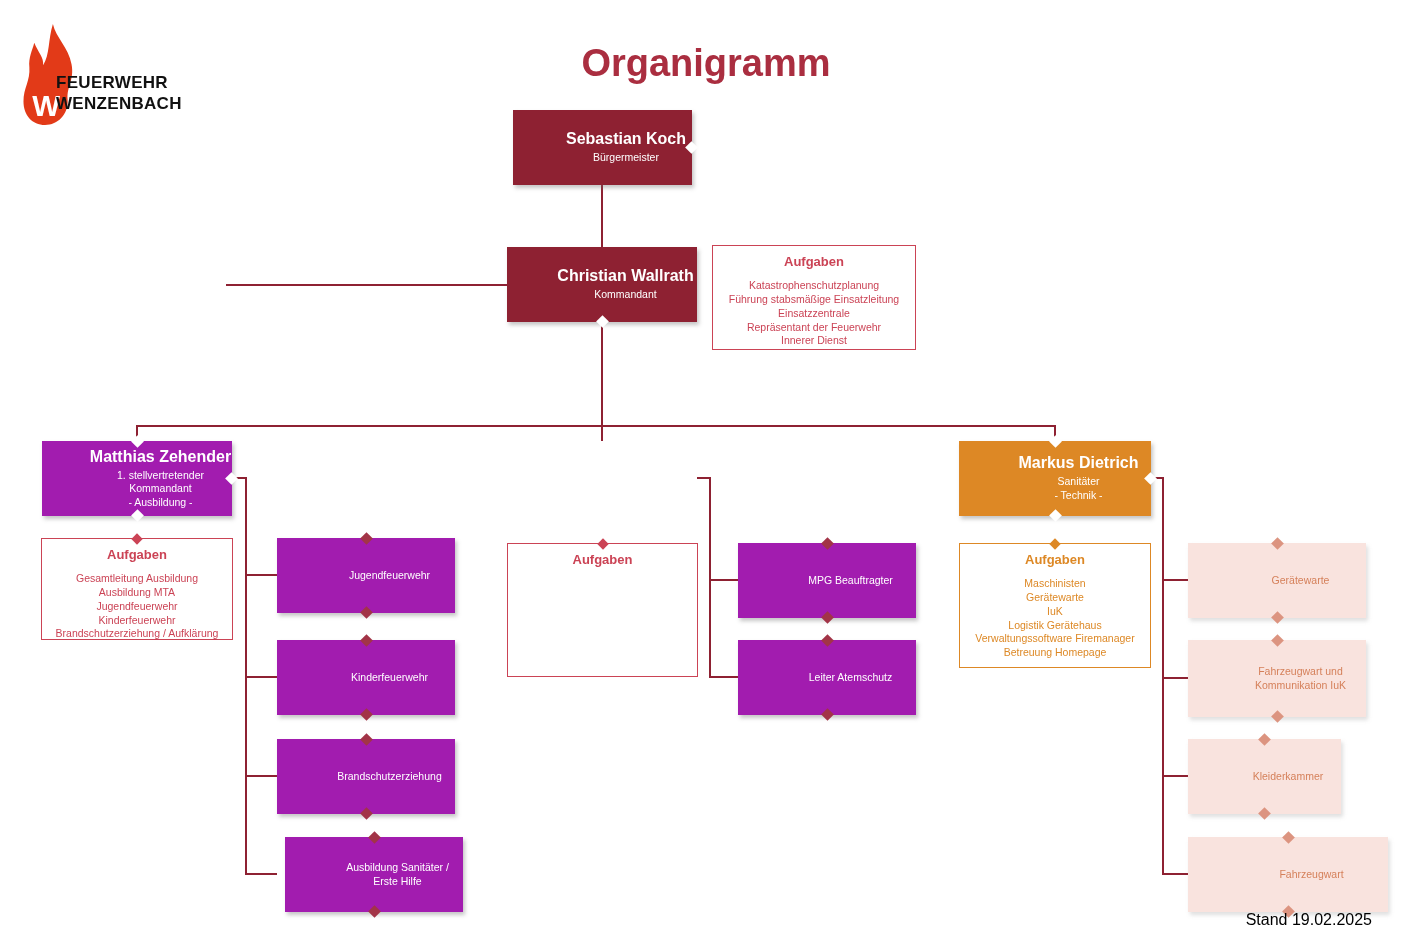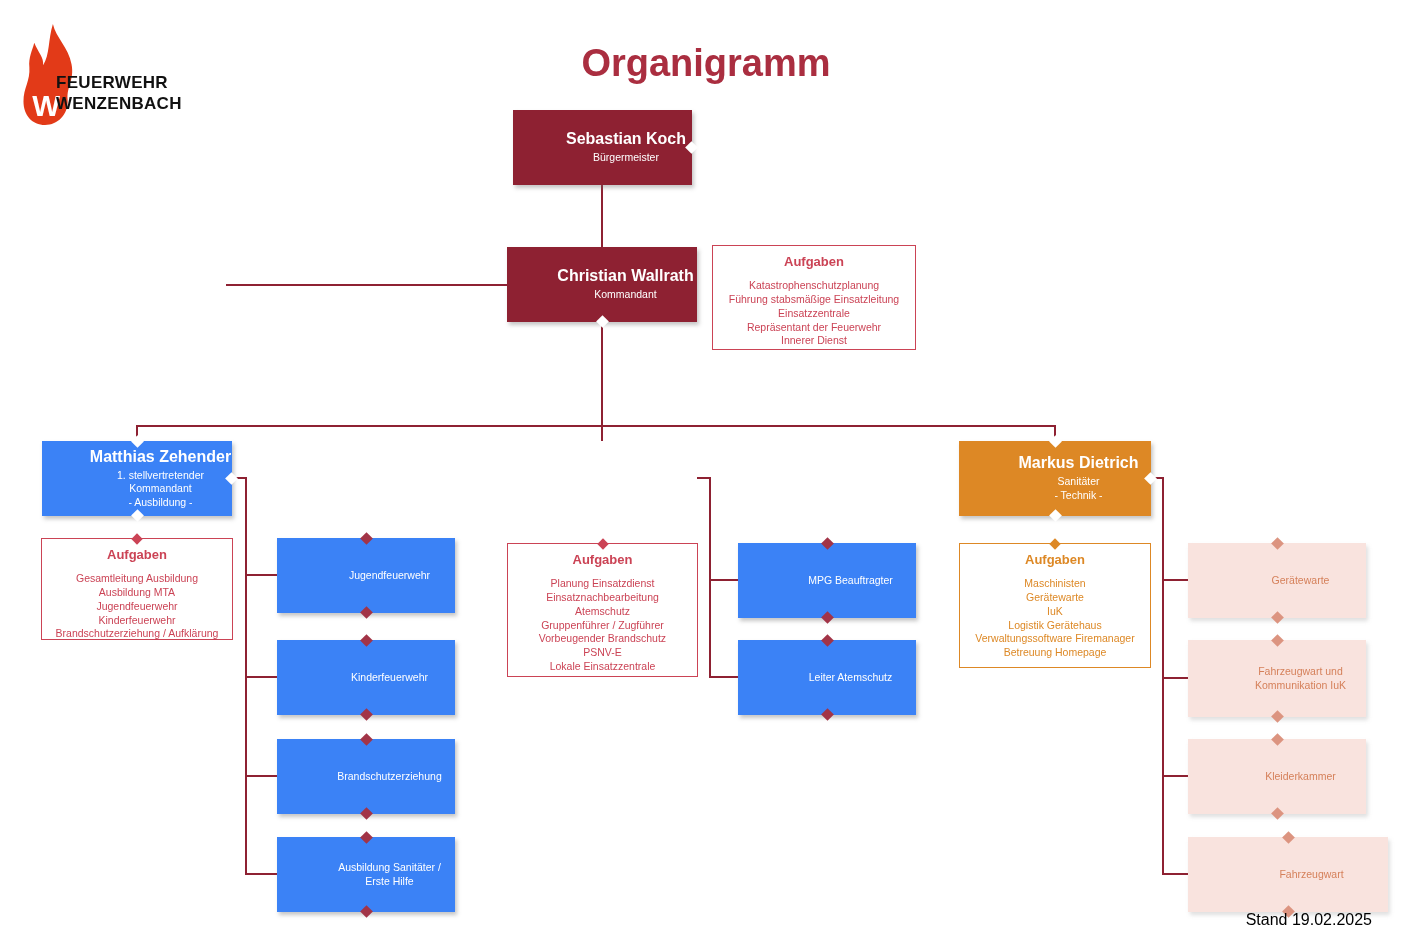--- a/index.html
+++ b/index.html
@@ -4,21 +4,21 @@
 <style>
   * { margin:0; padding:0; box-sizing:border-box; }
   body { background:#ffffff; font-family:"Liberation Sans", sans-serif; }
   .canvas { position:relative; width:1412px; height:945px; background:#ffffff; overflow:hidden; }
 
   .line { position:absolute; background:#8e2132; }
 
   .box { position:absolute; display:flex; flex-direction:column; align-items:center; justify-content:center;
          text-align:center; color:#fff;padding-left:47px; }
   .maroon  { background:#8e2132; box-shadow:2px 3px 4px rgba(110,110,110,.40); }
-  .crimson { background:#3b82f6; box-shadow:2px 3px 4px rgba(110,110,110,.40); }
+  .crimson { background:#a21caf; box-shadow:2px 3px 4px rgba(110,110,110,.40); }
   .orange  { background:#dd8825; box-shadow:2px 3px 4px rgba(110,110,110,.40); }
   .pale    { background:#f9e3de; color:#d5805a; box-shadow:2px 3px 4px rgba(150,150,150,.30); }
 
   .name { font-size:16px; font-weight:bold; margin-bottom:3px; }
   .role { font-size:10.5px; line-height:1.3; }
   .small-label { font-size:10.5px; line-height:1.3; padding:0 4px; }
 
   .aufg { position:absolute; background:#fff; border:1px solid #cb4355; color:#cb4355;
           text-align:center; padding-top:8px; }
   .aufg.orange-border { border-color:#dd8825; color:#dd8825; }
@@ -130,29 +130,20 @@
         <div class="aufg-item">Ausbildung MTA</div>
         <div class="aufg-item">Jugendfeuerwehr</div>
         <div class="aufg-item">Kinderfeuerwehr</div>
         <div class="aufg-item">Brandschutzerziehung / Aufklärung</div>
       </div>
     <span class="diamond" style="background:#cb4355;width:8px;height:8px;top:-4px;left:50%;margin-left:-4px"></span>
   </div>
 
   <div class="aufg" style="left:507px;top:543px;width:191px;height:134px">
     <div class="aufg-title">Aufgaben</div>
-    <div>
-        <div class="aufg-item">Planung Einsatzdienst</div>
-        <div class="aufg-item">Einsatznachbearbeitung</div>
-        <div class="aufg-item">Atemschutz</div>
-        <div class="aufg-item">Gruppenführer / Zugführer</div>
-        <div class="aufg-item">Vorbeugender Brandschutz</div>
-        <div class="aufg-item">PSNV-E</div>
-        <div class="aufg-item">Lokale Einsatzzentrale</div>
-      </div>
     <span class="diamond" style="background:#cb4355;width:8px;height:8px;top:-4px;left:50%;margin-left:-4px"></span>
   </div>
 
   <div class="aufg orange-border" style="left:959px;top:543px;width:192px;height:125px">
     <div class="aufg-title">Aufgaben</div>
     <div>
         <div class="aufg-item">Maschinisten</div>
         <div class="aufg-item">Gerätewarte</div>
         <div class="aufg-item">IuK</div>
         <div class="aufg-item">Logistik Gerätehaus</div>
@@ -170,21 +161,21 @@
   <div class="box crimson" style="left:277px;top:640px;width:178px;height:75px">
     <div class="small-label">Kinderfeuerwehr</div>
     <span class="diamond" style="background:#a23447;top:-4px;left:50%;margin-left:-4.5px"></span>
     <span class="diamond" style="background:#a23447;bottom:-4px;left:50%;margin-left:-4.5px"></span>
   </div>
   <div class="box crimson" style="left:277px;top:739px;width:178px;height:75px">
     <div class="small-label">Brandschutzerziehung</div>
     <span class="diamond" style="background:#a23447;top:-4px;left:50%;margin-left:-4.5px"></span>
     <span class="diamond" style="background:#a23447;bottom:-4px;left:50%;margin-left:-4.5px"></span>
   </div>
-  <div class="box crimson" style="left:277px;top:837px;width:178px;height:75px">
+  <div class="box crimson" style="left:285px;top:837px;width:178px;height:75px">
     <div class="small-label">Ausbildung Sanitäter / Erste Hilfe</div>
     <span class="diamond" style="background:#a23447;top:-4px;left:50%;margin-left:-4.5px"></span>
     <span class="diamond" style="background:#a23447;bottom:-4px;left:50%;margin-left:-4.5px"></span>
   </div>
 
   <div class="box crimson" style="left:738px;top:543px;width:178px;height:75px">
     <div class="small-label">MPG Beauftragter</div>
     <span class="diamond" style="background:#a23447;top:-4px;left:50%;margin-left:-4.5px"></span>
     <span class="diamond" style="background:#a23447;bottom:-4px;left:50%;margin-left:-4.5px"></span>
   </div>
@@ -197,21 +188,21 @@
   <div class="box pale" style="left:1188px;top:543px;width:178px;height:75px">
     <div class="small-label">Gerätewarte</div>
     <span class="diamond" style="background:#dc9480;top:-4px;left:50%;margin-left:-4.5px"></span>
     <span class="diamond" style="background:#dc9480;bottom:-4px;left:50%;margin-left:-4.5px"></span>
   </div>
   <div class="box pale" style="left:1188px;top:640px;width:178px;height:77px">
     <div class="small-label" style="padding:0 8px">Fahrzeugwart und Kommunikation IuK</div>
     <span class="diamond" style="background:#dc9480;top:-4px;left:50%;margin-left:-4.5px"></span>
     <span class="diamond" style="background:#dc9480;bottom:-4px;left:50%;margin-left:-4.5px"></span>
   </div>
-  <div class="box pale" style="left:1188px;top:739px;width:178px;height:75px">
+  <div class="box pale" style="left:1188px;top:739px;width:153px;height:75px">
     <div class="small-label">Kleiderkammer</div>
     <span class="diamond" style="background:#dc9480;top:-4px;left:50%;margin-left:-4.5px"></span>
     <span class="diamond" style="background:#dc9480;bottom:-4px;left:50%;margin-left:-4.5px"></span>
   </div>
   <div class="box pale" style="left:1188px;top:837px;width:200px;height:75px">
     <div class="small-label">Fahrzeugwart</div>
     <span class="diamond" style="background:#dc9480;top:-4px;left:50%;margin-left:-4.5px"></span>
     <span class="diamond" style="background:#dc9480;bottom:-4px;left:50%;margin-left:-4.5px"></span>
   </div>
 

